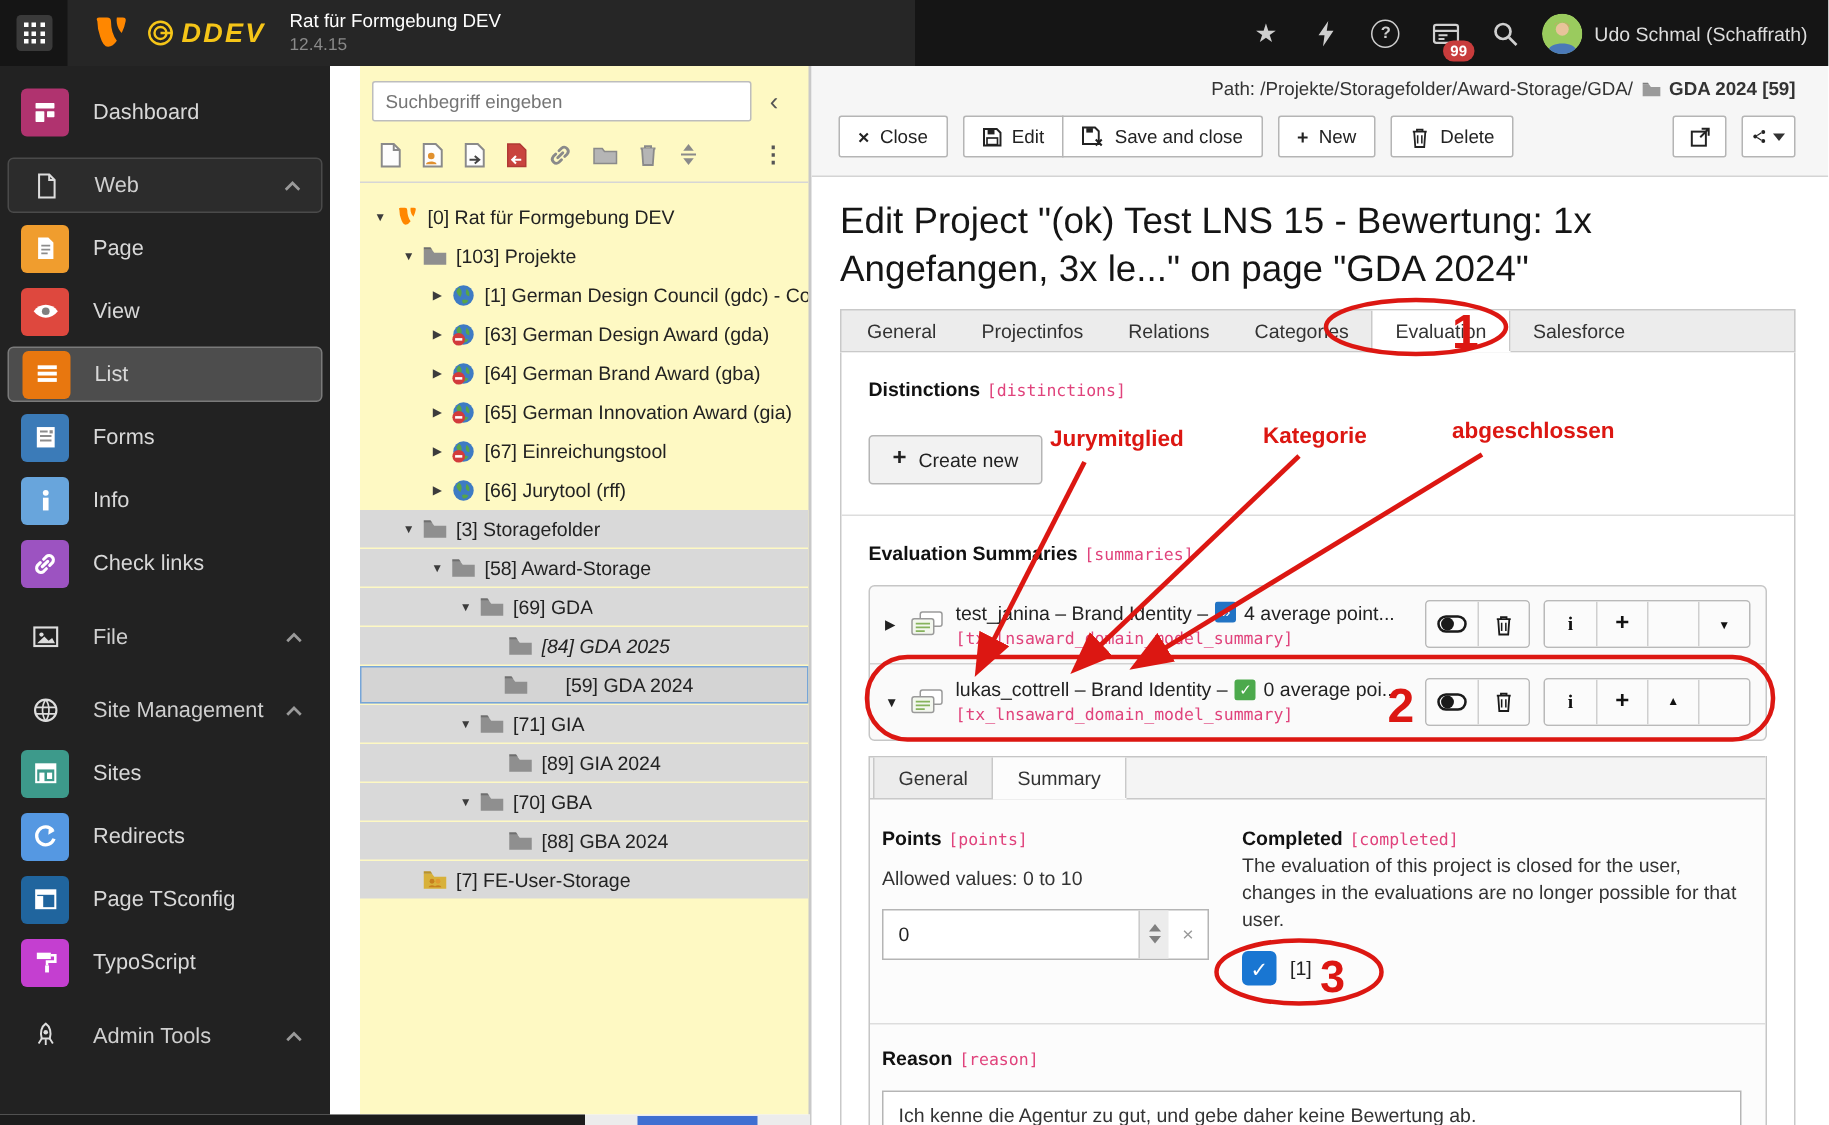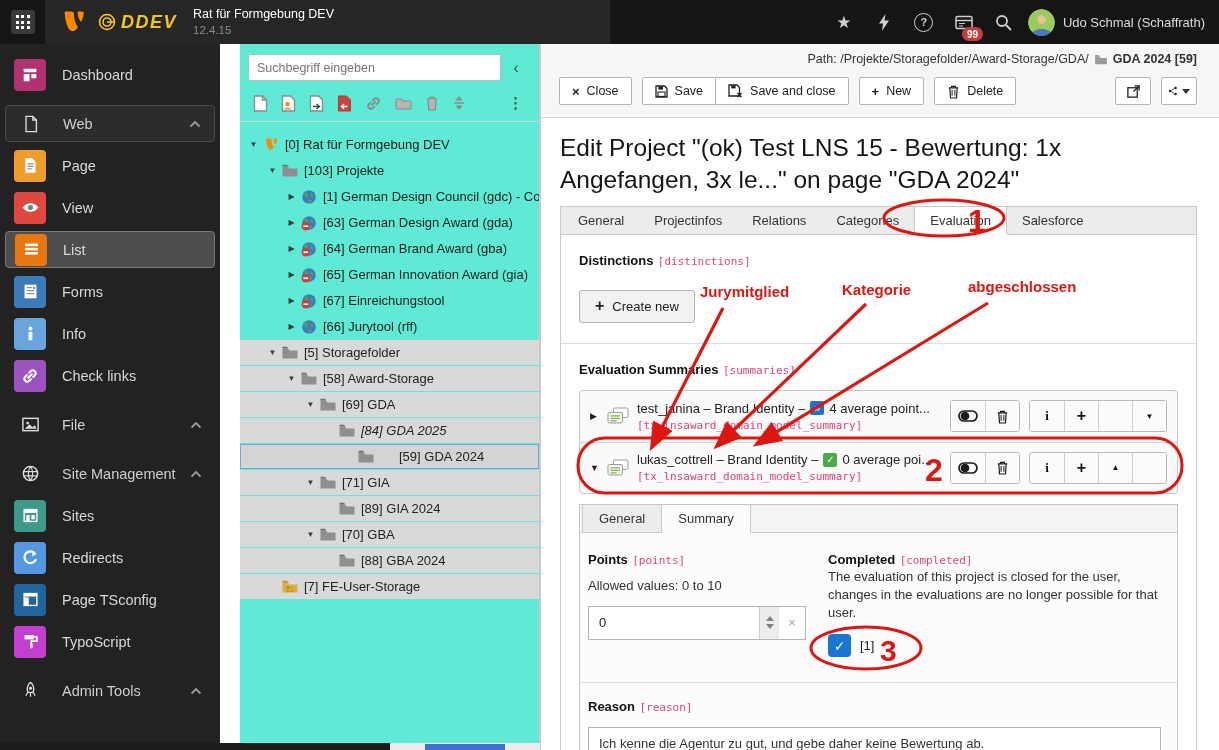--- a/index.html
+++ b/index.html
@@ -31,21 +31,21 @@
 .sidebar{position:absolute;left:0;top:44px;bottom:0;width:220px;background:#222;overflow:hidden;padding-top:12px;z-index:5;}
 .sb-item{display:flex;align-items:center;height:37px;margin:0 5px 5px 5px;padding:0 9px;border-radius:4px;color:#d8d8d8;font-size:14.5px;cursor:pointer;}
 .sb-item .tile{width:32px;height:32px;border-radius:4px;display:flex;align-items:center;justify-content:center;margin-right:16px;flex:none;}
 .sb-item.selected{background:#4d4d4d;border:1px solid #7a7a7a;}
 .sb-group{display:flex;align-items:center;height:37px;margin:12px 5px 5px 5px;padding:0 9px;color:#cfcfcf;font-size:14.5px;cursor:pointer;}
 .sb-group .gicon{width:32px;display:flex;justify-content:center;margin-right:16px;flex:none;}
 .sb-group .chev{margin-left:auto;display:flex;padding-right:4px;}
 .sb-group.boxed{border:1px solid #4a4a4a;background:#2c2c2c;border-radius:4px;}
 
 
-.tree{position:absolute;left:240px;top:44px;bottom:7px;width:300px;background:#5eead4;border-right:1px solid #c9c9c9;overflow:hidden;z-index:4;}
+.tree{position:absolute;left:240px;top:44px;bottom:7px;width:300px;background:#fef9c3;border-right:1px solid #c9c9c9;overflow:hidden;z-index:4;}
 .tree-top{display:flex;align-items:center;padding:10px 8px 8px 8px;}
 .tree-search{flex:1;height:27px;border:1px solid #bdbdbd;background:#fff;padding:0 8px;font-size:12.5px;color:#333;border-radius:2px;outline:none;font-family:inherit;}
 .tree-collapse{width:30px;text-align:center;color:#555;font-size:17px;cursor:pointer;line-height:1;}
 .tree-toolbar{display:flex;align-items:center;gap:13px;padding:5px 8px 9px 13px;border-bottom:1px solid #d6d6d6;}
 .tt-icon{display:flex;align-items:center;justify-content:center;cursor:pointer;}
 .tt-dots{margin-left:auto;color:#555;font-size:15px;font-weight:bold;padding-right:8px;cursor:pointer;}
 .tree-nodes{padding-top:10px;font-size:13px;color:#222;}
 .tnode{display:flex;align-items:center;height:25px;margin-bottom:1px;white-space:nowrap;overflow:hidden;cursor:pointer;}
 .tnode.hl{background:#d9d9d9;}
 .tnode.sel{background:#d4d4d4;outline:1px solid #76a5d8;outline-offset:-1px;}
@@ -543,21 +543,21 @@
         <span class="tlabel">[66] Jurytool (rff)</span>
       </div>
       <div class="tnode hl" style="padding-left: 25px;">
         <span class="tchev">▼</span>
         <span class="nicon">
           <svg width="16" height="13" viewBox="0 0 16 13">
             <path d="M0.5 2.5 h5.5 l1.5 2 h8 v8 h-15z" fill="#8f8f8f"></path>
             <path d="M0.5 2.5 v-1.7 h4.5 l1.2 1.7z" fill="#6f6f6f"></path>
           </svg>
         </span>
-        <span class="tlabel">[5] Storagefolder</span>
+        <span class="tlabel">[3] Storagefolder</span>
       </div>
       <div class="tnode hl" style="padding-left: 44px;">
         <span class="tchev">▼</span>
         <span class="nicon">
           <svg width="16" height="13" viewBox="0 0 16 13">
             <path d="M0.5 2.5 h5.5 l1.5 2 h8 v8 h-15z" fill="#8f8f8f"></path>
             <path d="M0.5 2.5 v-1.7 h4.5 l1.2 1.7z" fill="#6f6f6f"></path>
           </svg>
         </span>
         <span class="tlabel">[58] Award-Storage</span>
@@ -575,21 +575,21 @@
       <div class="tnode hl" style="padding-left: 82px; font-style: italic;">
         <span class="tchev"></span>
         <span class="nicon">
           <svg width="16" height="13" viewBox="0 0 16 13">
             <path d="M0.5 2.5 h5.5 l1.5 2 h8 v8 h-15z" fill="#8f8f8f"></path>
             <path d="M0.5 2.5 v-1.7 h4.5 l1.2 1.7z" fill="#6f6f6f"></path>
           </svg>
         </span>
         <span class="tlabel">[84] GDA 2025</span>
       </div>
-      <div class="tnode hl sel" style="padding-left: 82px; gap: 19px;">
+      <div class="tnode hl sel" style="padding-left: 60px; gap: 19px;">
         <span class="tchev"></span>
         <span class="nicon">
           <svg width="16" height="13" viewBox="0 0 16 13">
             <path d="M0.5 2.5 h5.5 l1.5 2 h8 v8 h-15z" fill="#8f8f8f"></path>
             <path d="M0.5 2.5 v-1.7 h4.5 l1.2 1.7z" fill="#6f6f6f"></path>
           </svg>
         </span>
         <span class="tlabel">[59] GDA 2024</span>
       </div>
       <div class="tnode hl" style="padding-left: 63px;">
@@ -667,21 +667,21 @@
         </button>
       <div class="btn-joined">
         <button class="btn">
           <span style="display:flex;">
               <svg width="13" height="13" viewBox="0 0 13 13">
                 <path d="M1 1 h8.5 L12 3.5 V12 H1z" fill="none" stroke="#222" stroke-width="1.3"></path>
                 <rect x="3.4" y="1.4" width="4.6" height="3.2" fill="#222"></rect>
                 <rect x="3" y="7" width="7" height="4.4" fill="none" stroke="#222" stroke-width="1.1"></rect>
               </svg>
             </span>
-          <span>Save</span>
+          <span>Edit</span>
         </button>
         <button class="btn">
           <span style="display:flex;">
               <svg width="15" height="14" viewBox="0 0 15 14">
                 <path d="M1 1 h8 L11.5 3.5 V12 H1z" fill="none" stroke="#222" stroke-width="1.3"></path>
                 <rect x="3.2" y="1.4" width="4.4" height="3" fill="#222"></rect>
                 <path d="M9.5 9 l4 4 M13.5 9 l-4 4" stroke="#222" stroke-width="1.4"></path>
               </svg>
             </span>
           <span>Save and close</span>

